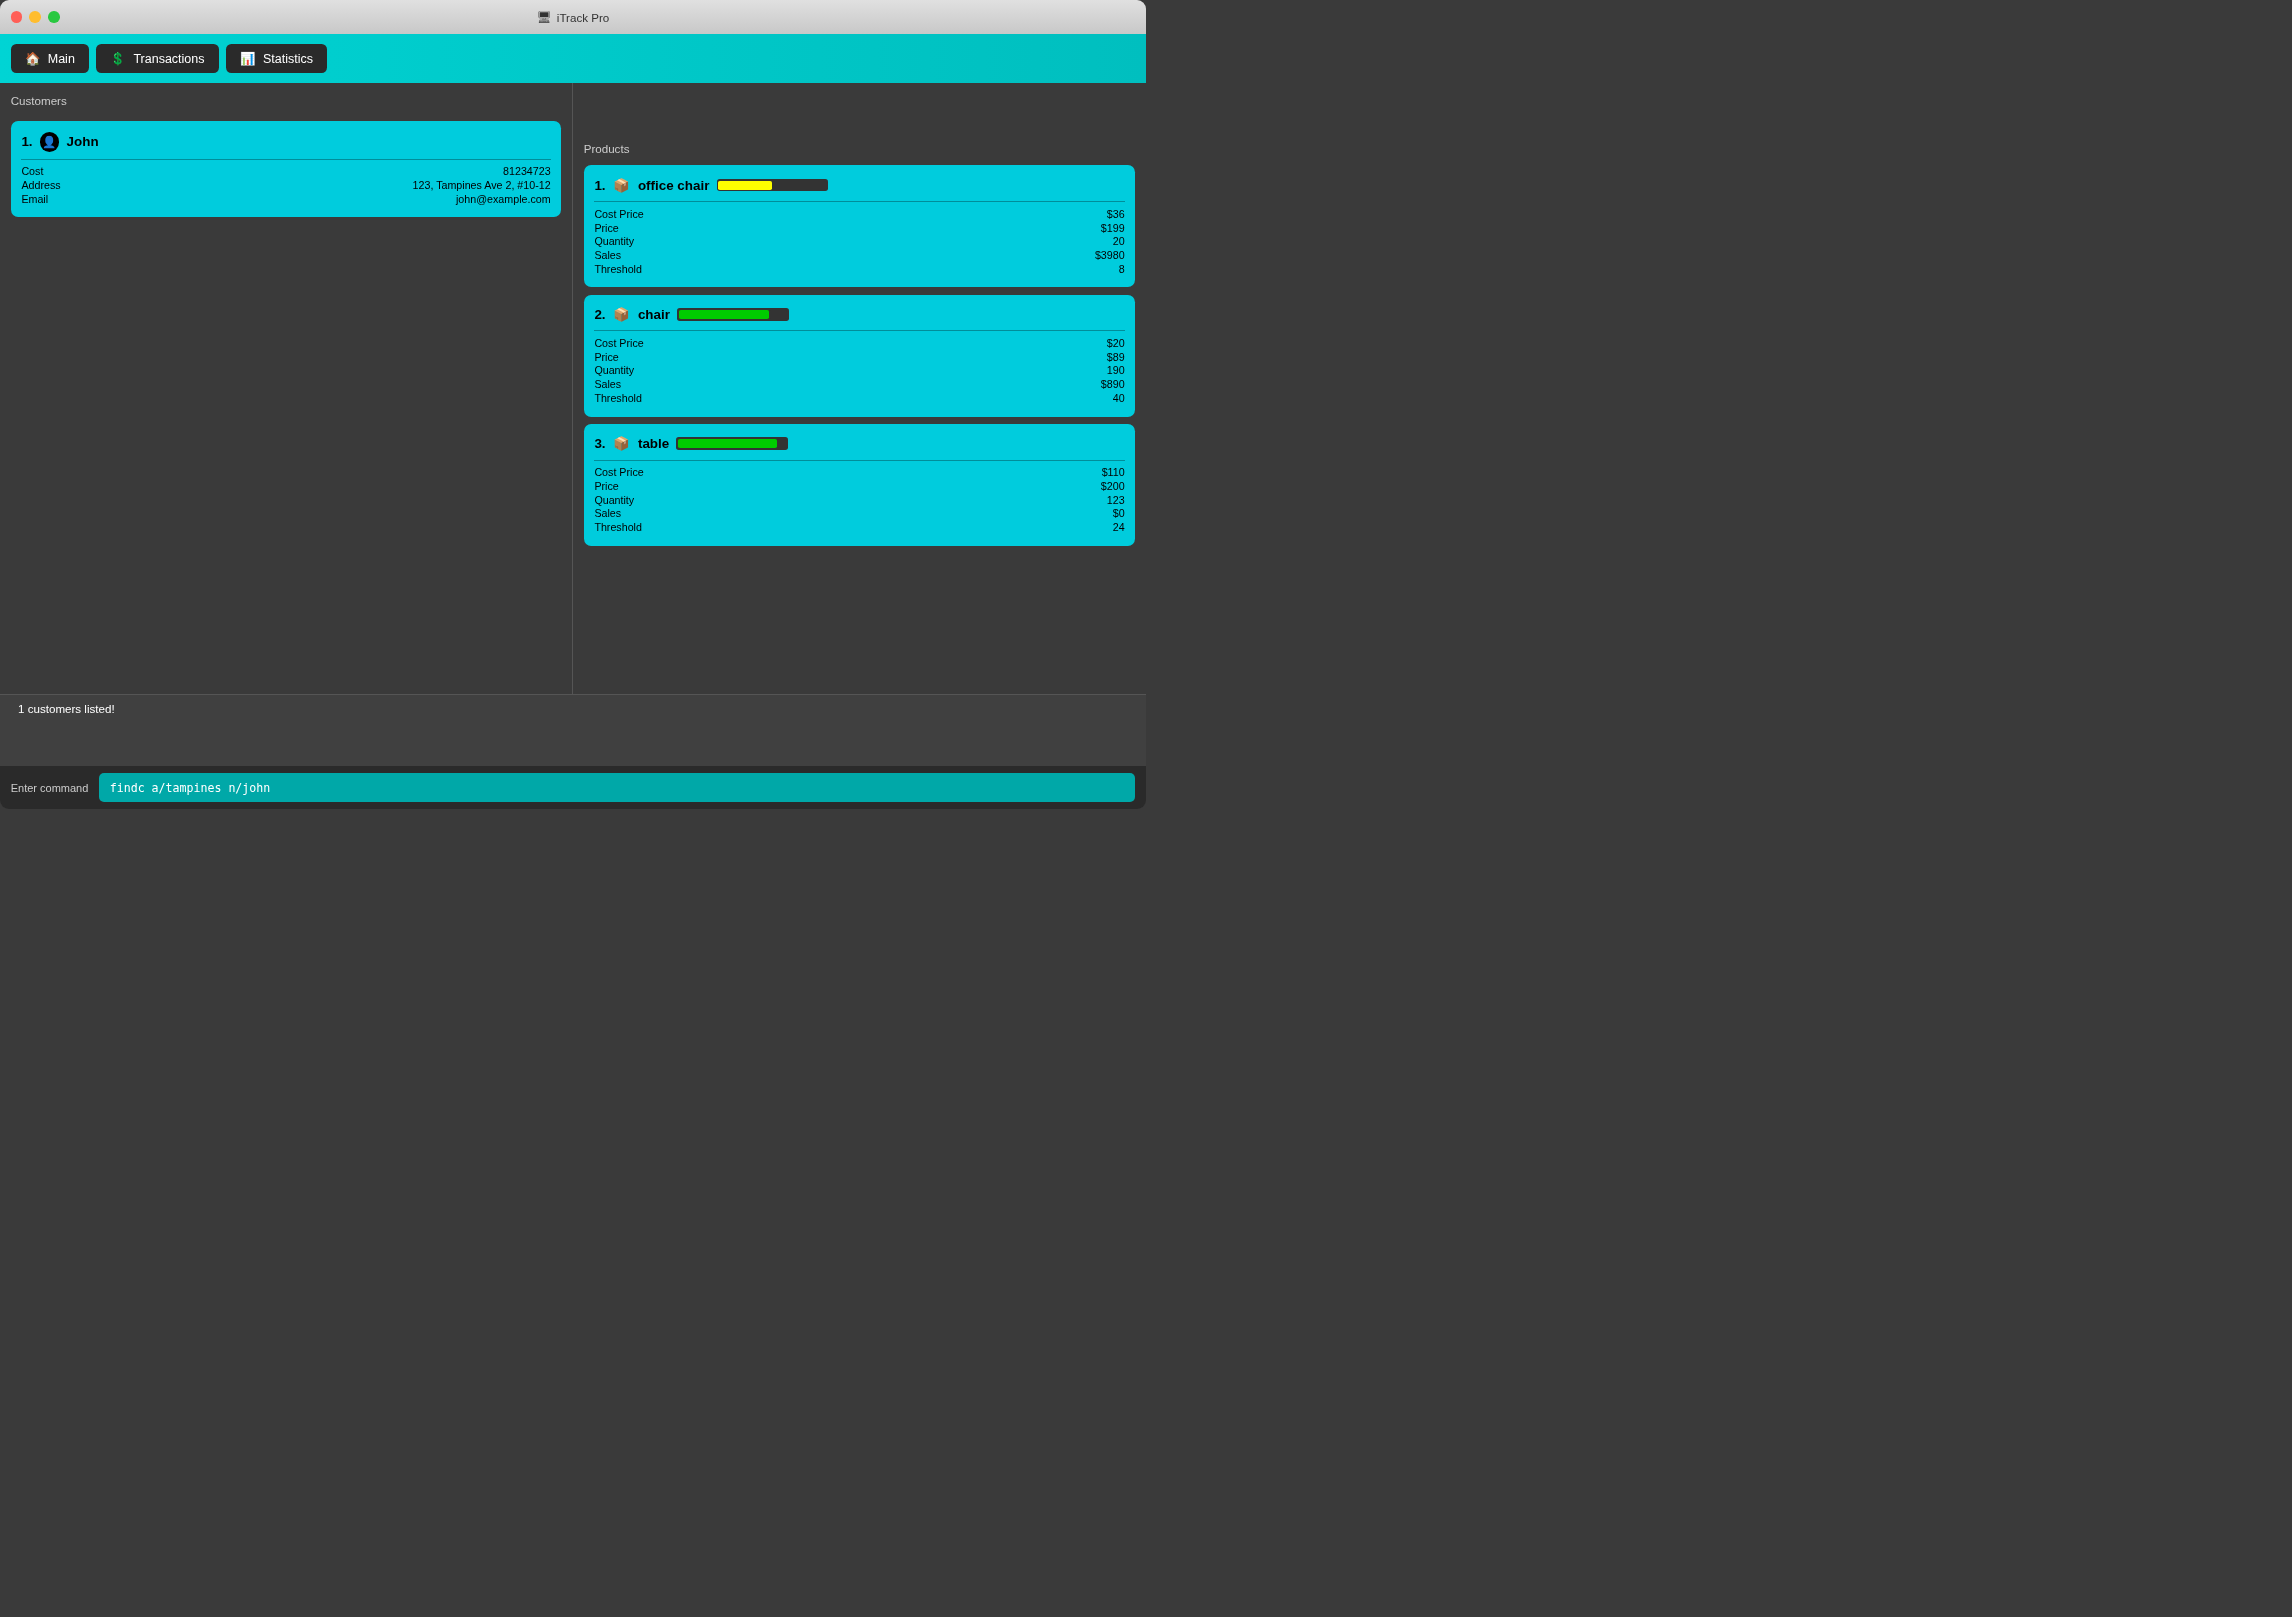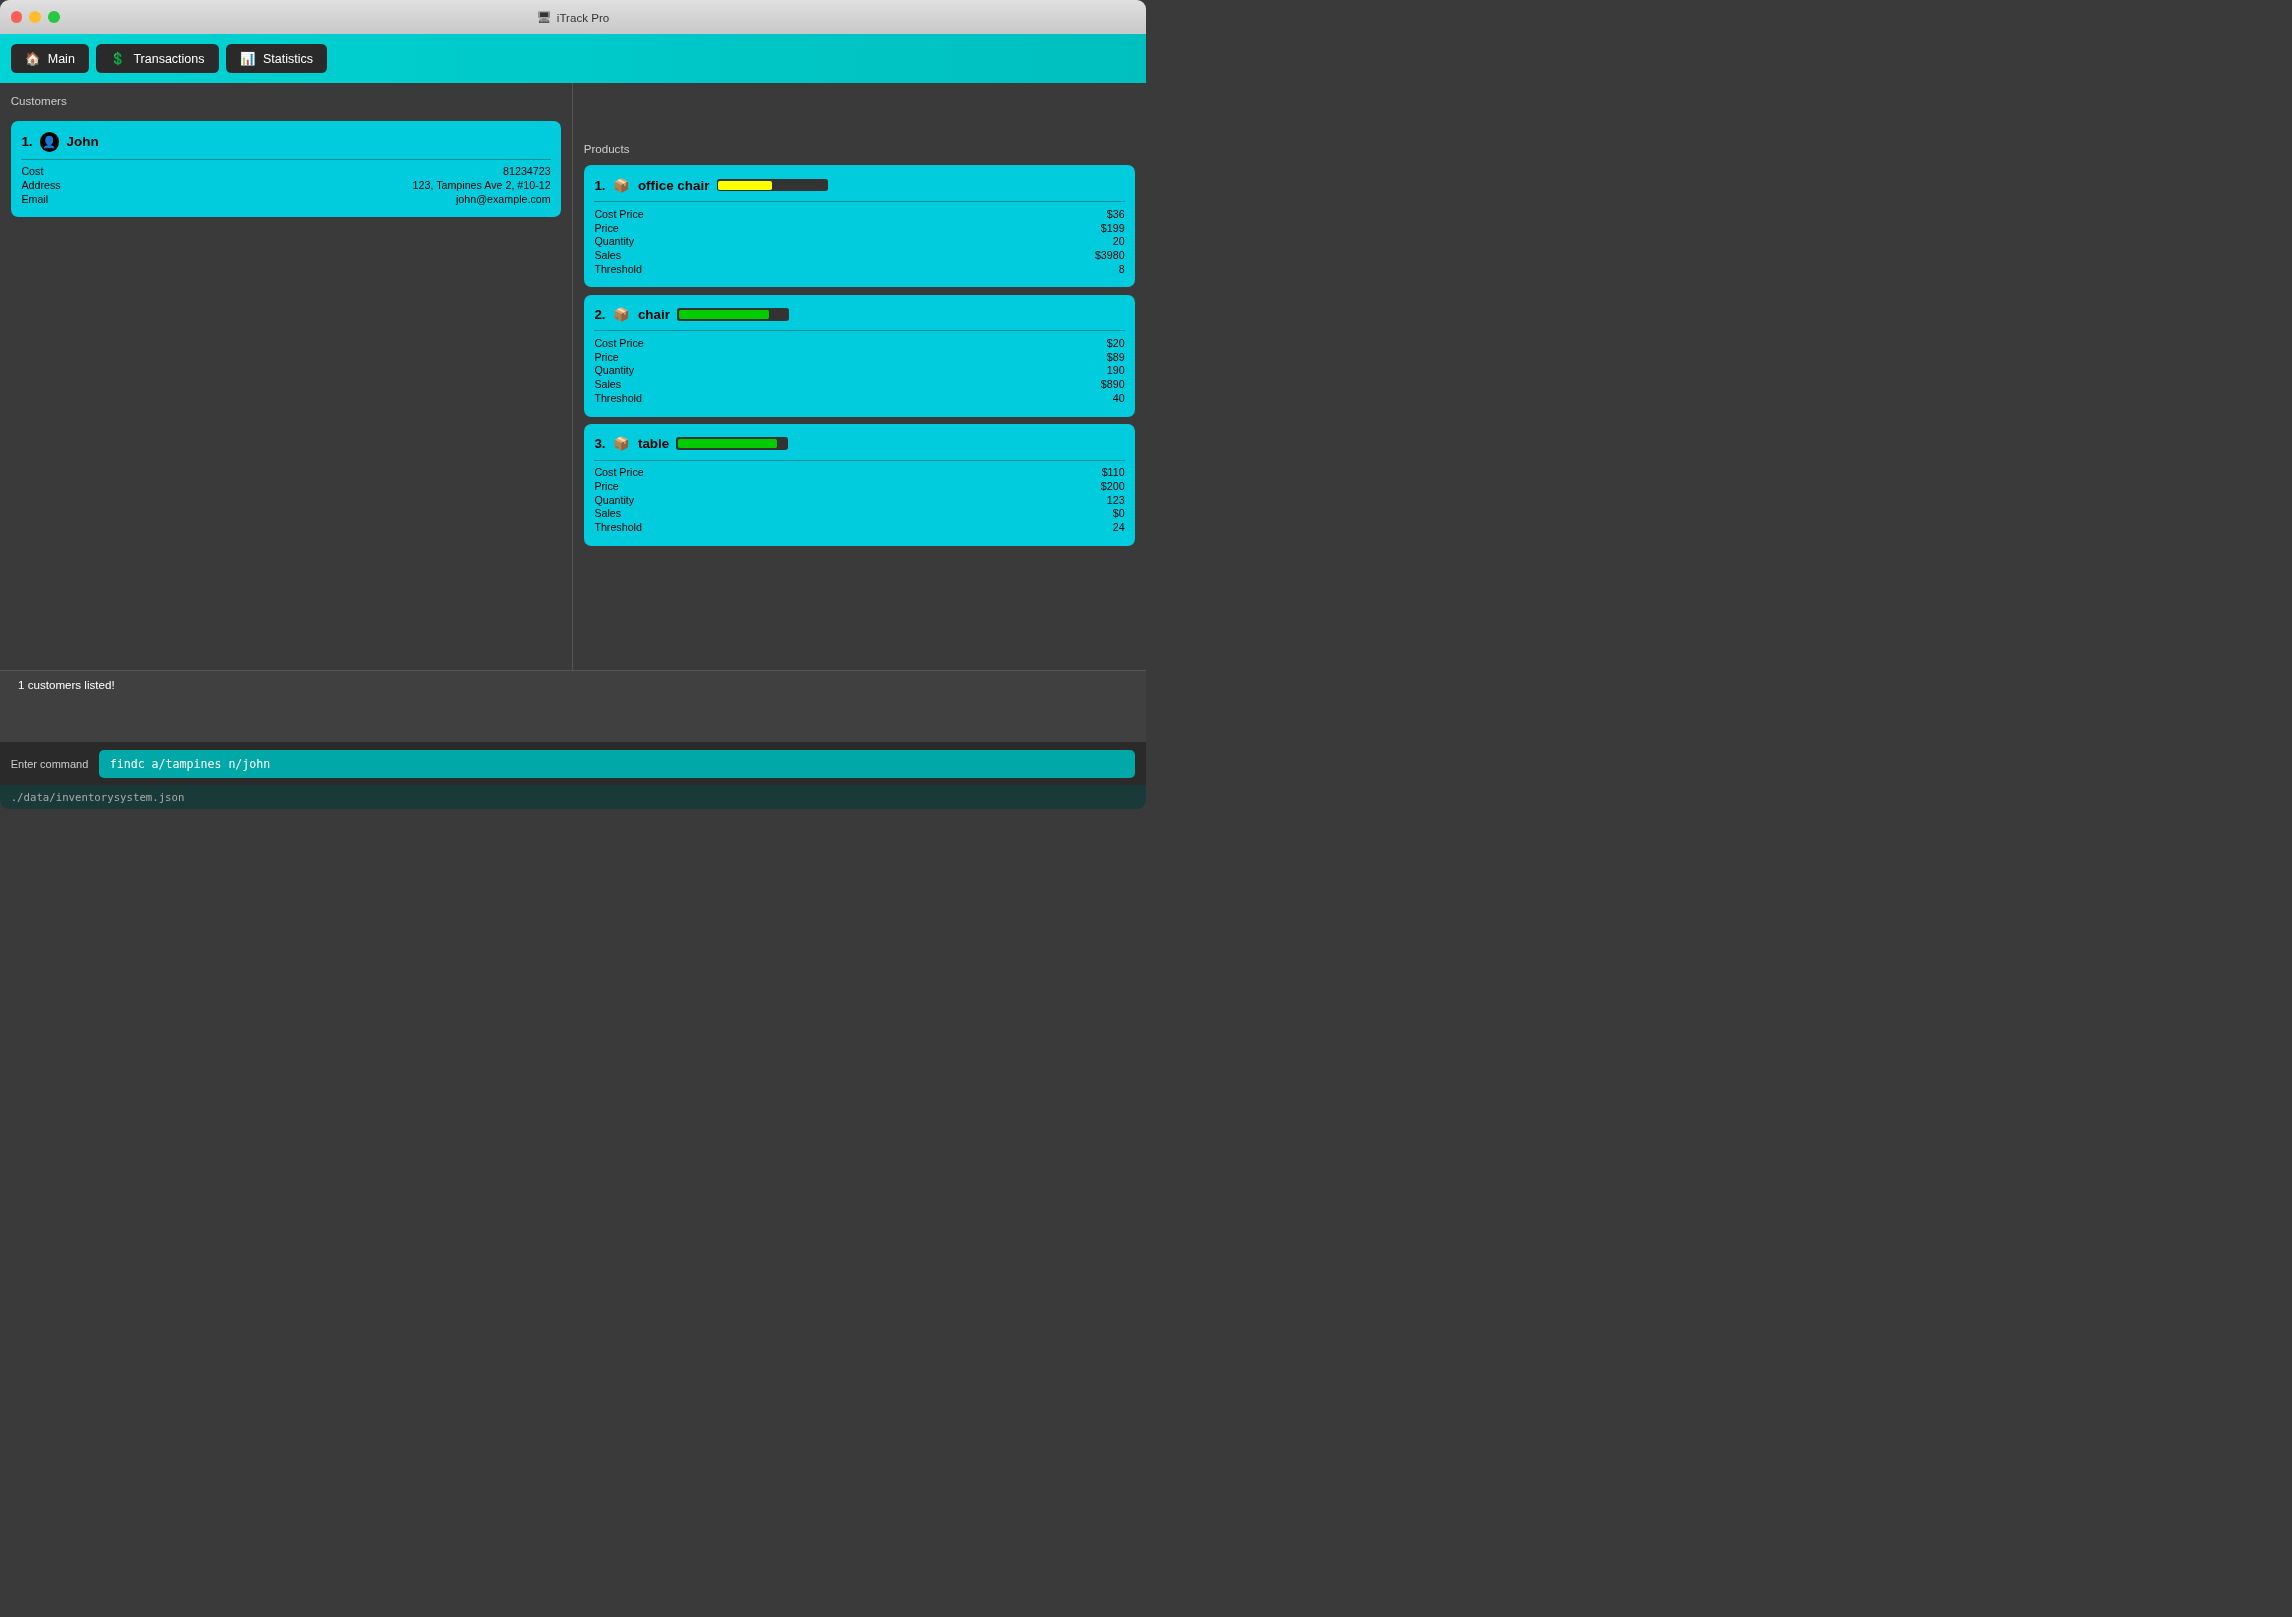--- a/index.html
+++ b/index.html
@@ -423,18 +423,15 @@
 
   <div class="bottom-area">
     <span class="status-text">1 customers listed!</span>
   </div>
 
   <div class="command-area">
     <span class="command-label">Enter command</span>
     <input class="command-input" type="text" value="findc a/tampines n/john" style="">
   </div>
 
-  <div class="footer-path">
-    <span>./data/inventorysystem.json</span>
-  </div>
 
 </div>
 
 
 </body></html>

